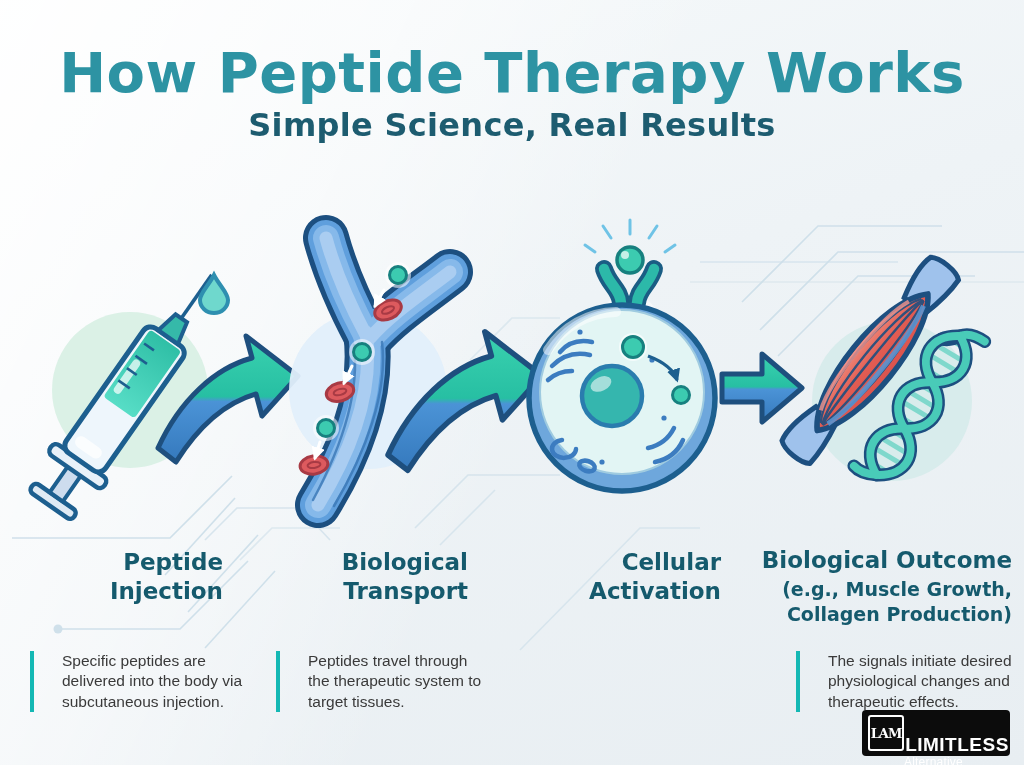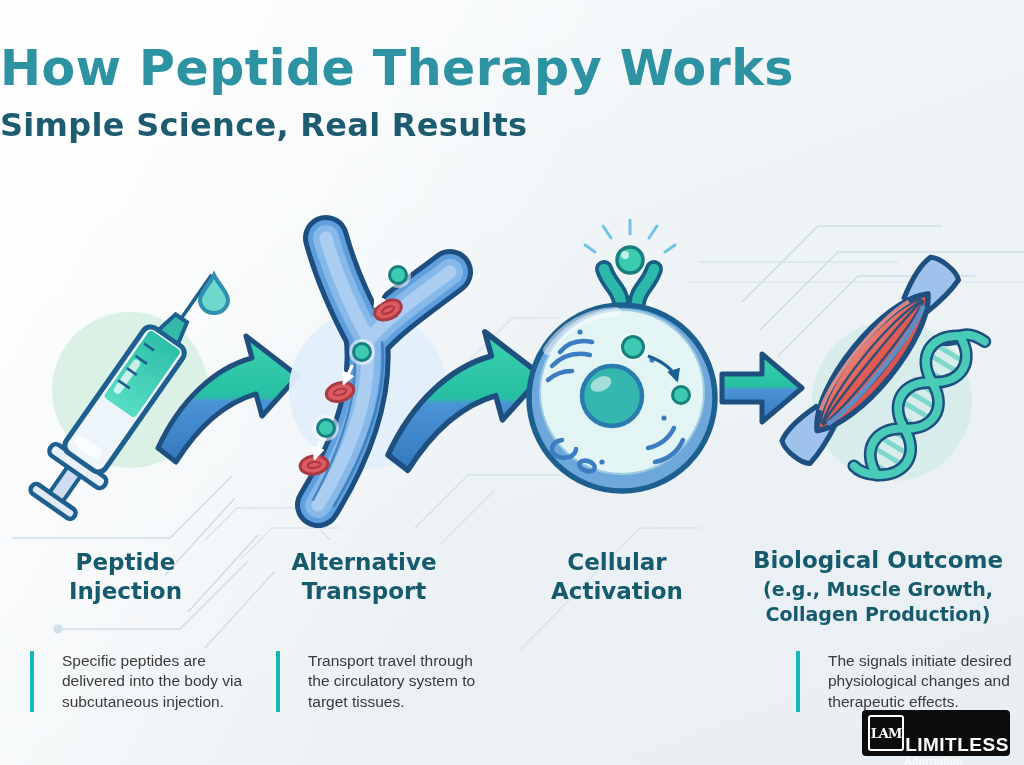--- a/index.html
+++ b/index.html
@@ -5,31 +5,31 @@
   html,body{margin:0;padding:0;}
   .canvas{
     position:relative;width:1024px;height:765px;overflow:hidden;
     font-family:"Liberation Sans",sans-serif;
     background:
       linear-gradient(115deg, rgba(255,255,255,.95) 0%, rgba(255,255,255,.5) 30%, rgba(255,255,255,0) 52%),
       linear-gradient(160deg,#f7fafb 0%,#eef3f6 45%,#e8eef2 100%);
   }
   .scene{position:absolute;left:0;top:0;width:1024px;height:765px;pointer-events:none;}
   .hdr-title{
-    position:absolute;top:40px;left:0;width:1024px;
-    font-family:"DejaVu Sans",sans-serif;font-weight:700;font-size:49px;
+    position:absolute;top:40px;left:0;width:1024px;text-align:center;
+    font-family:"DejaVu Sans",sans-serif;font-weight:700;font-size:56px;
     letter-spacing:.5px;color:#2d93a3;
   }
   .hdr-sub{
-    position:absolute;top:106px;left:0;width:1024px;
+    position:absolute;top:106px;left:0;width:1024px;text-align:center;
     font-family:"DejaVu Sans",sans-serif;font-weight:600;font-size:32px;
     color:#1d5c70;letter-spacing:.3px;
   }
   .step-title{
-    position:absolute;top:548px;text-align:center;
+    position:absolute;top:548px;text-align:right;
     font-family:"DejaVu Sans",sans-serif;font-weight:700;font-size:23px;
     line-height:1.26;color:#155a6d;
   }
   .st-1{left:28px;width:195px;}
   .st-2{left:260px;width:208px;}
   .st-3{left:513px;width:208px;}
   .st-4{left:744px;width:268px;top:546px;}
   .step-subtitle{
     font-family:"DejaVu Sans",sans-serif;font-weight:600;font-size:19px;
     line-height:1.3;color:#155a6d;margin-top:2px;
@@ -298,29 +298,29 @@
           <path d="M 0,0 C 26,14 26,40 0,54 C -26,68 -26,94 0,108 C 26,122 26,148 0,162 C -10,167 -18,168 -24,166"></path>
         </g>
       </g>
     </g>
   </svg>
 
   <div class="hdr-title">How Peptide Therapy Works</div>
   <div class="hdr-sub">Simple Science, Real Results</div>
 
   <div class="step-title st-1">Peptide Injection</div>
-  <div class="step-title st-2">Alternative Transport</div>
+  <div class="step-title st-2">Biological Transport</div>
   <div class="step-title st-4">
     <div>Biological Outcome</div>
     <div class="step-subtitle">(e.g., Muscle Growth, Collagen Production)</div>
   </div>
   <div class="step-title st-3">Cellular Activation</div>
 
   <div class="desc d-1">Specific peptides are delivered into the body via subcutaneous injection.</div>
-  <div class="desc d-2">Transport travel through the circulatory system to target tissues.</div>
+  <div class="desc d-2">Peptides travel through the therapeutic system to target tissues.</div>
   <div class="desc d-4">The signals initiate desired physiological changes and therapeutic effects.</div>
 
   <div class="logo">
     <div class="logo-mono">LAM</div>
     <div class="logo-text">
       <div class="logo-name">LIMITLESS</div>
       <div class="logo-tag">Alternative Medicine</div>
     </div>
   </div>
 

